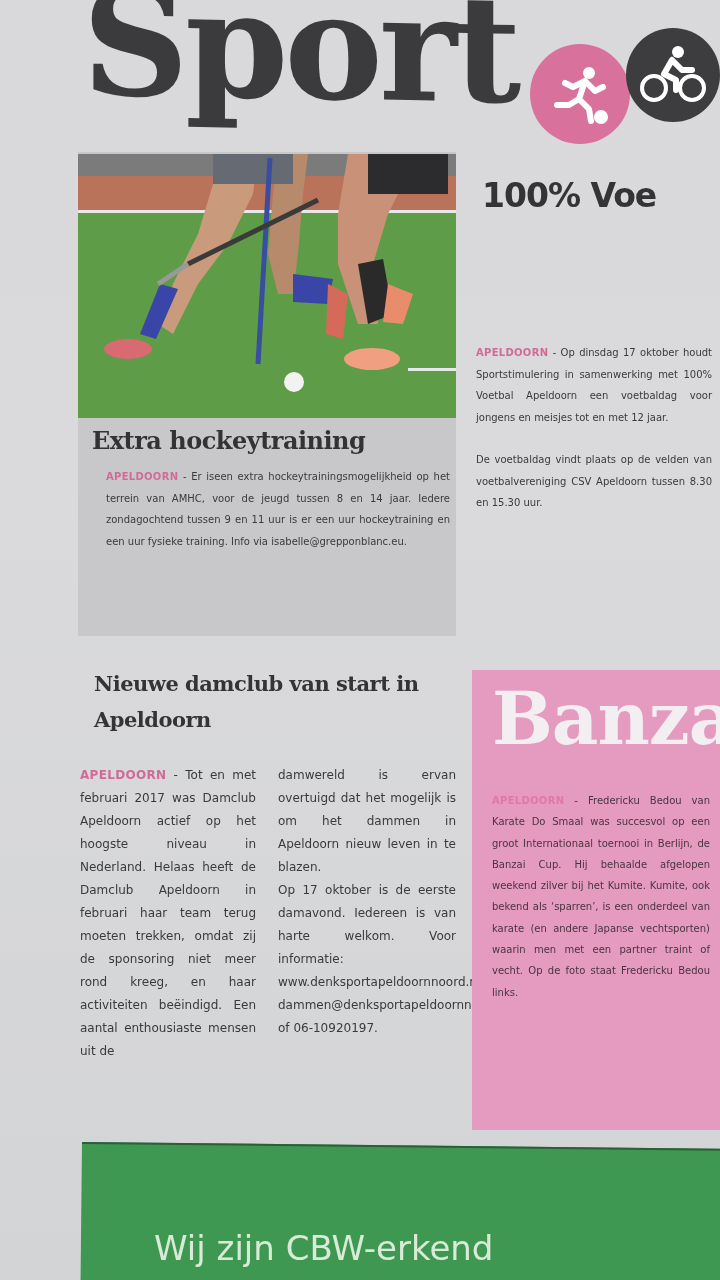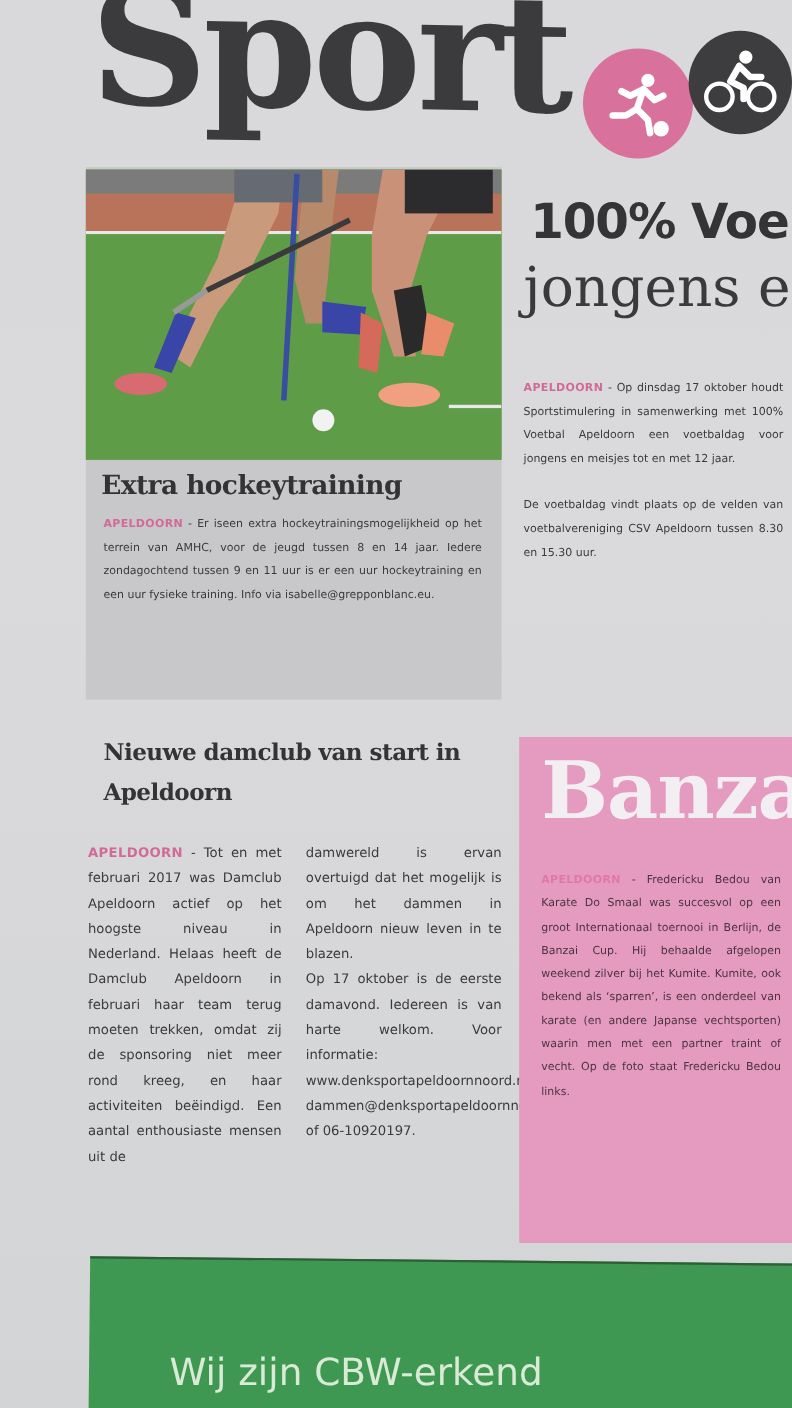--- a/index.html
+++ b/index.html
@@ -38,26 +38,26 @@
   .hockey-title {
     position:absolute; left:92px; top:426px;
     font-family:"DejaVu Serif", serif; font-weight:bold; font-size:24px;
     color:#333335; letter-spacing:-0.5px; white-space:nowrap;
   }
   .body-text {
     font-family:"DejaVu Sans", sans-serif; font-size:10px; line-height:21.5px;
     color:#3a3a3c; text-align:justify;
   }
   .dateline { color:#d16a98; font-weight:bold; letter-spacing:0.3px; }
-  .hockey-body { position:absolute; left:94px; top:466px; width:344px; }
+  .hockey-body { position:absolute; left:106px; top:466px; width:344px; }
 
   
   .voetbal-head1 {
     position:absolute; left:482px; top:176px;
-    font-family:"DejaVu Sans", sans-serif; font-weight:bold; font-size:44px;
+    font-family:"DejaVu Sans", sans-serif; font-weight:bold; font-size:33px;
     color:#343436; letter-spacing:-1px; white-space:nowrap;text-align:center;
   }
   .voetbal-head2 {
     position:absolute; left:476px; top:232px;
     font-family:"DejaVu Serif", serif; font-size:50px;
     color:#3a3a3c; white-space:nowrap;
   }
   .voetbal-body { position:absolute; left:476px; top:342px; width:236px; }
   .para-gap { margin-top:21px; }
 
@@ -146,21 +146,20 @@
       <line x1="192" y1="4" x2="180" y2="210" stroke="#3a4ea0" stroke-width="5"></line>
       <line x1="110" y1="110" x2="240" y2="46" stroke="#3a3a3a" stroke-width="5"></line>
       <line x1="110" y1="110" x2="80" y2="130" stroke="#999" stroke-width="5"></line>
       <circle cx="216" cy="228" r="10" fill="#f2f2f2"></circle>
     </svg>
   </div>
   <div class="hockey-title">Extra hockeytraining</div>
   <div class="hockey-body body-text"><span class="dateline">APELDOORN</span><span> - Er iseen extra hockeytrainingsmogelijkheid op het terrein van AMHC, voor de jeugd tussen 8 en 14 jaar. Iedere zondagochtend tussen 9 en 11 uur is er een uur hockeytraining en een uur fysieke training. Info via isabelle@grepponblanc.eu.</span></div>
 
   <div class="voetbal-head1">100% Voe</div>
-  <div class="voetbal-head2">jongens e</div>
   <div class="voetbal-body body-text">
     <div><span class="dateline">APELDOORN</span><span> - Op dinsdag 17 oktober houdt Sportstimulering in samenwerking met 100% Voetbal Apeldoorn een voetbaldag voor jongens en meisjes tot en met 12 jaar.</span></div>
     <div class="para-gap">De voetbaldag vindt plaats op de velden van voetbalvereniging CSV Apeldoorn tussen 8.30 en 15.30 uur.</div>
   </div>
 
   <div class="dam-title">Nieuwe damclub van start in Apeldoorn</div>
   <div class="dam-col1">
     <div class="body-text"><span class="dateline">APELDOORN</span><span> - Tot en met februari 2017 was Damclub Apeldoorn actief op het hoogste niveau in Nederland. Helaas heeft de Damclub Apeldoorn in februari haar team terug moeten trekken, omdat zij de sponsoring niet meer rond kreeg, en haar activiteiten beëindigd. Een aantal enthousiaste mensen uit de</span></div>
   </div>
   <div class="dam-col2">

